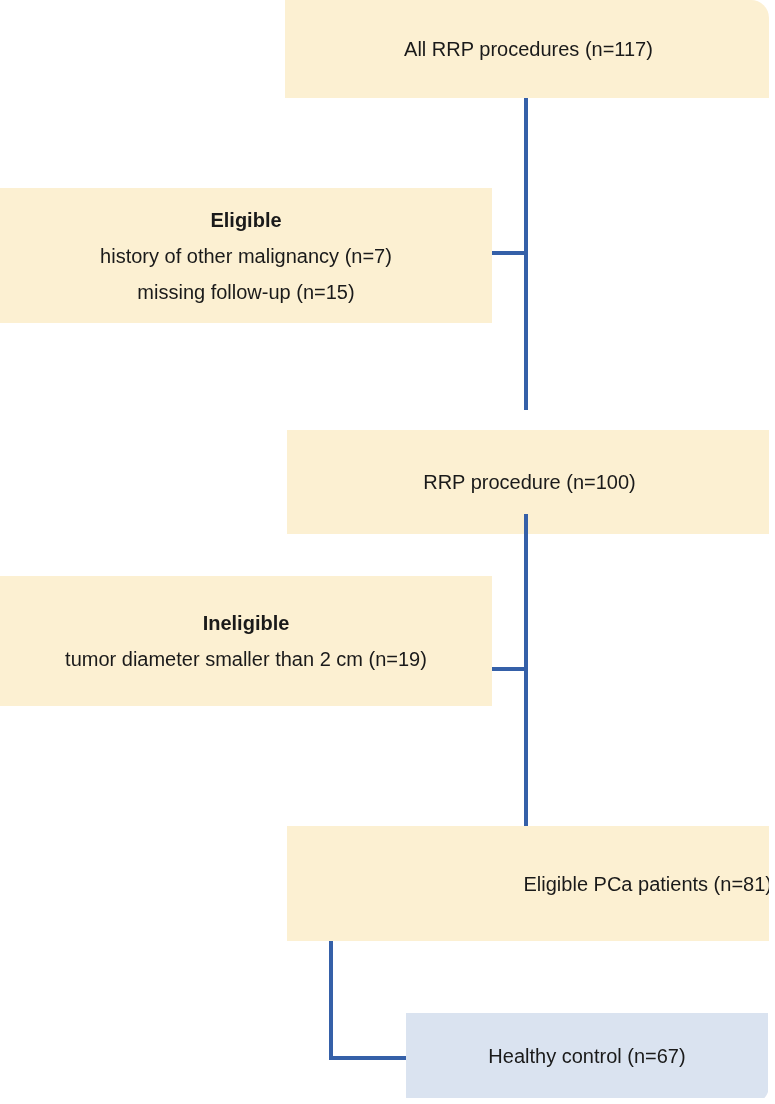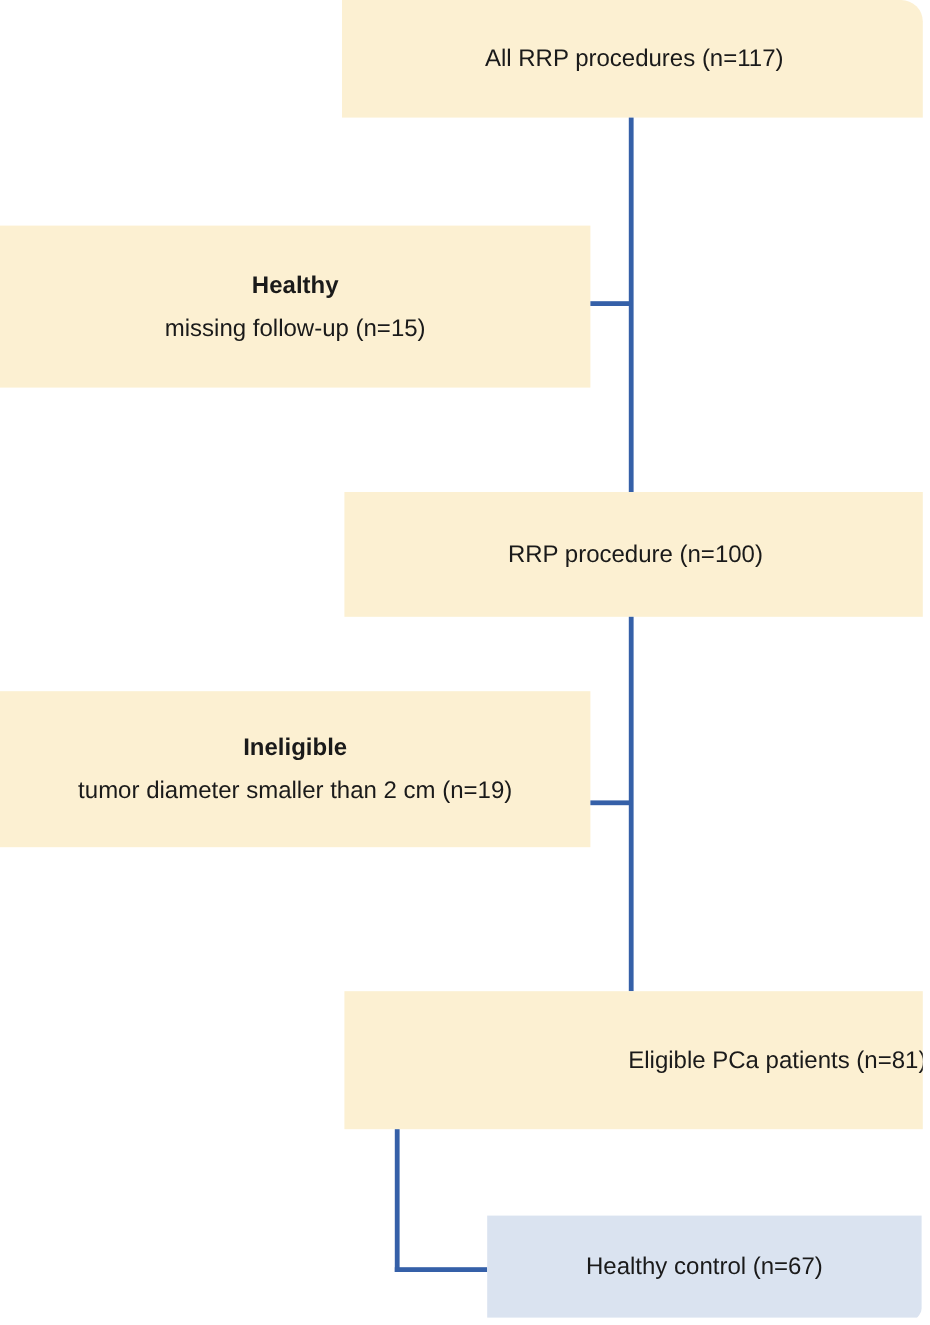--- a/index.html
+++ b/index.html
@@ -35,42 +35,43 @@
   .connector {
     position: absolute;
     background: #3560A8;
   }
 
   
   #box-all-rrp     { left: 285px; top: 0px;    width: 487px; height: 98px;  }
   #vline-top       { left: 524px; top: 98px;   width: 4px;   height: 312px; }
   #box-excluded    { left: 0px;   top: 188px;  width: 492px; height: 135px; }
   #hline-excluded  { left: 492px; top: 251px;  width: 33px;  height: 4px;   }
-  #box-rrp         { left: 287px; top: 410px;  width: 485px; height: 104px; }
+  #box-rrp         { left: 287px; top: 430px;  width: 485px; height: 104px; }
   #vline-middle    { left: 524px; top: 514px;  width: 4px;   height: 312px; }
   #box-ineligible  { left: 0px;   top: 576px;  width: 492px; height: 130px; }
   #hline-ineligible{ left: 492px; top: 667px;  width: 33px;  height: 4px;   }
   #box-eligible    { left: 287px; top: 826px;  width: 485px; height: 115px; align-items: flex-end; }
   #vline-healthy   { left: 329px; top: 941px;  width: 4px;   height: 119px; }
   #hline-healthy   { left: 329px; top: 1056px; width: 77px;  height: 4px;   }
   #box-healthy     { left: 406px; top: 1013px; width: 362px; height: 85px;  }
 </style>
 </head>
 <body>
 
 <div class="canvas">
 
   <div id="box-all-rrp" class="box box-main">
     <div class="line">All RRP procedures (n=117)</div>
   </div>
 
   <div id="vline-top" class="connector"></div>
 
   <div id="box-excluded" class="box box-side">
-    <div class="line heading">Healthy</div>
+    <div class="line heading">Eligible</div>
+    <div class="line">history of other malignancy (n=7)</div>
     <div class="line">missing follow-up (n=15)</div>
   </div>
 
   <div id="hline-excluded" class="connector"></div>
 
   <div id="box-rrp" class="box box-main">
     <div class="line">RRP procedure (n=100)</div>
   </div>
 
   <div id="vline-middle" class="connector"></div>

